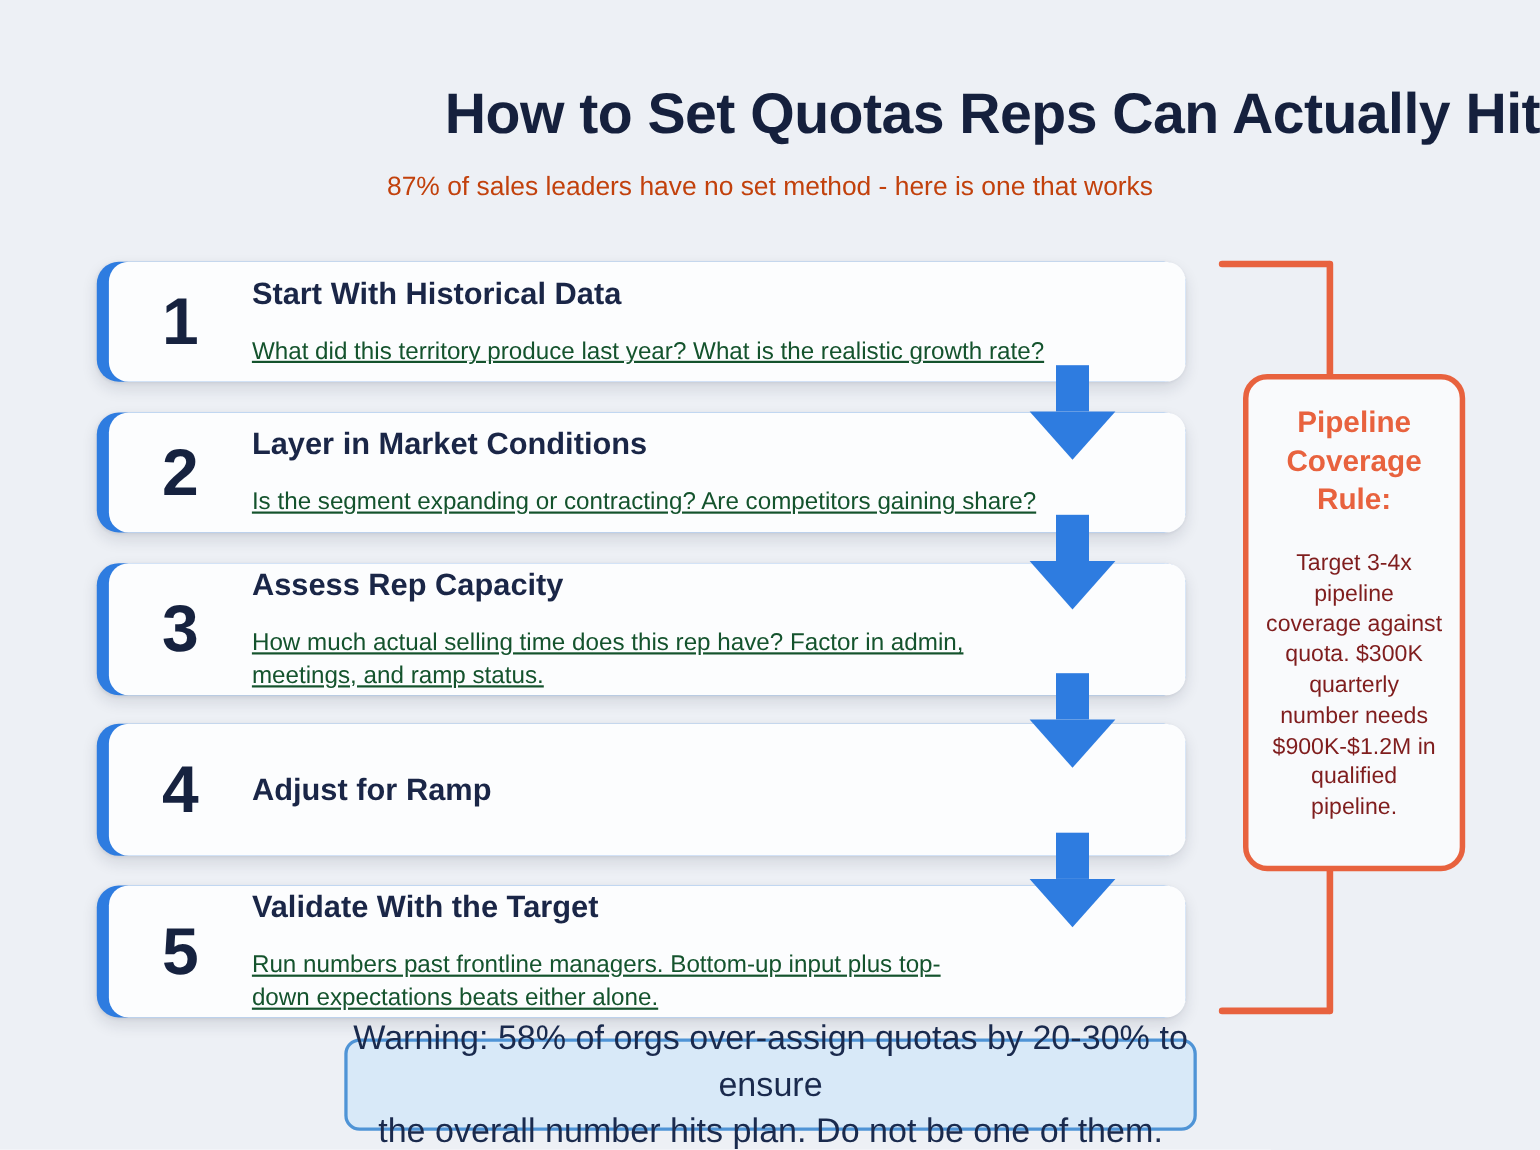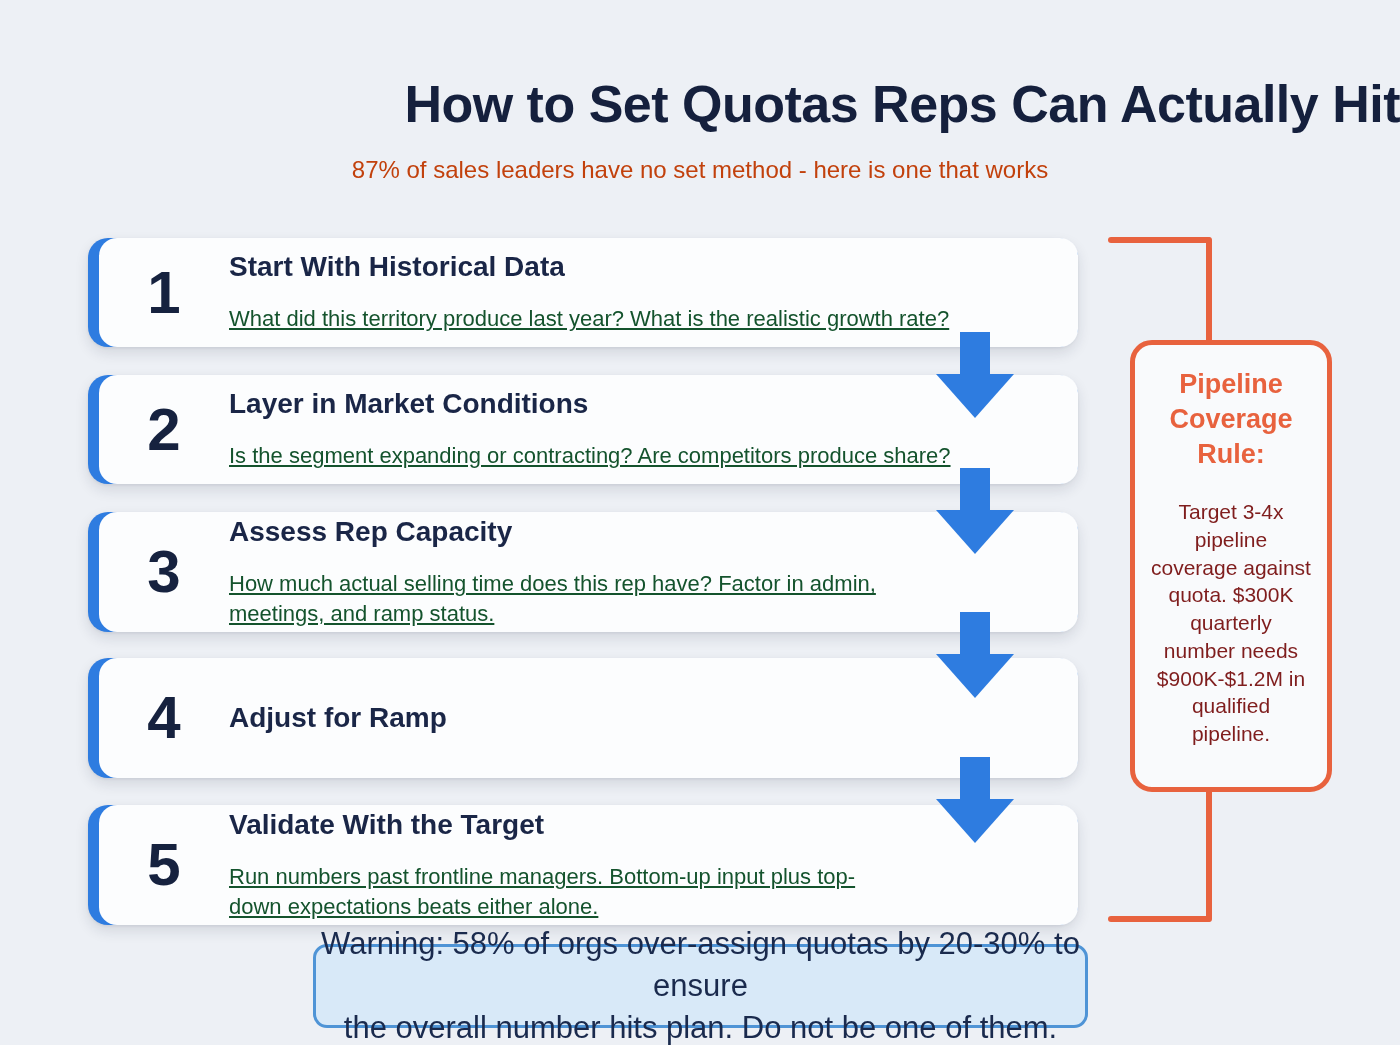--- a/index.html
+++ b/index.html
@@ -157,21 +157,21 @@
         <div class="step-desc">What did this territory produce last year? What is the realistic growth rate?</div>
       </div>
     </div>
   </div>
 
   <div class="step-card card-2">
     <div class="step-card-inner">
       <div class="step-number">2</div>
       <div class="step-text">
         <div class="step-title">Layer in Market Conditions</div>
-        <div class="step-desc">Is the segment expanding or contracting? Are competitors produce share?</div>
+        <div class="step-desc">Is the segment expanding or contracting? Are competitors gaining share?</div>
       </div>
     </div>
   </div>
 
   <div class="step-card card-3">
     <div class="step-card-inner">
       <div class="step-number">3</div>
       <div class="step-text">
         <div class="step-title">Assess Rep Capacity</div>
         <div class="step-desc">How much actual selling time does this rep have? Factor in admin,

